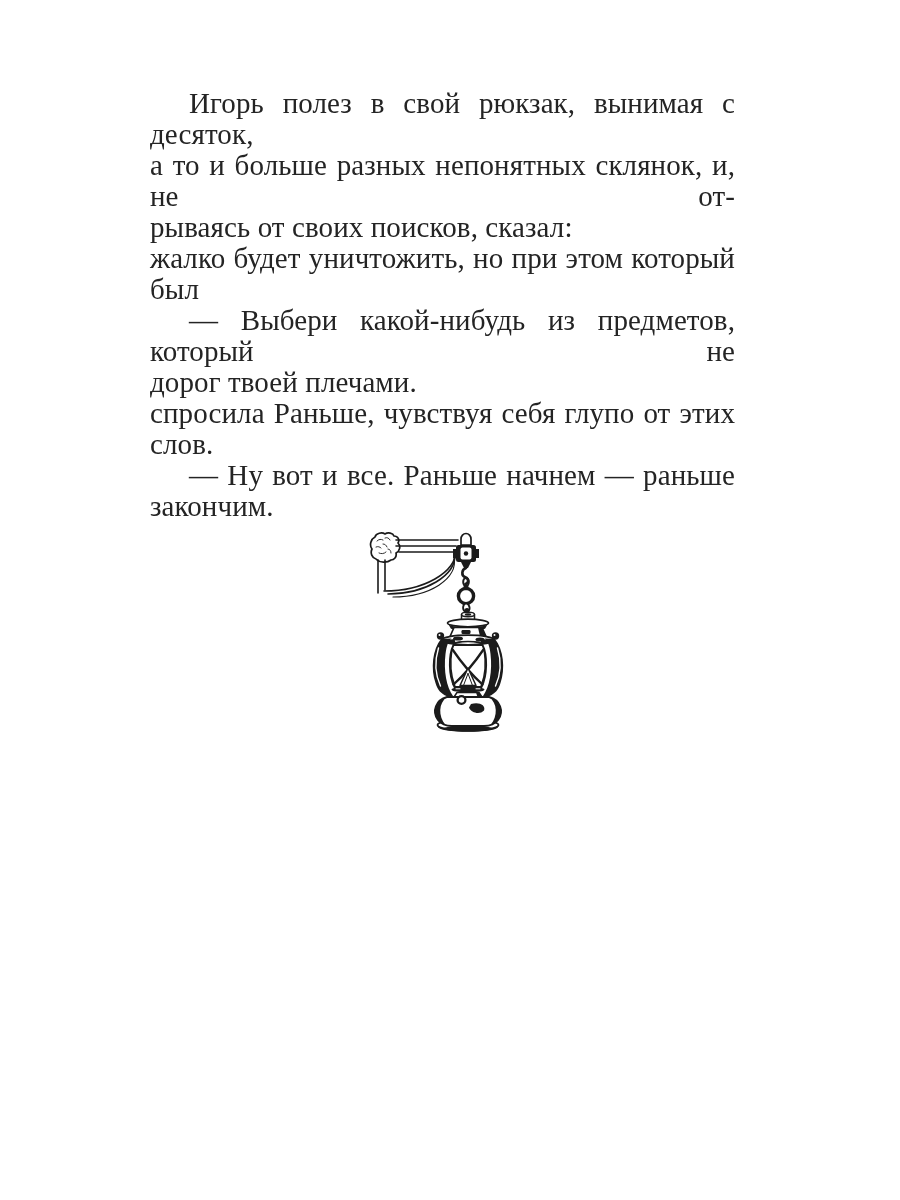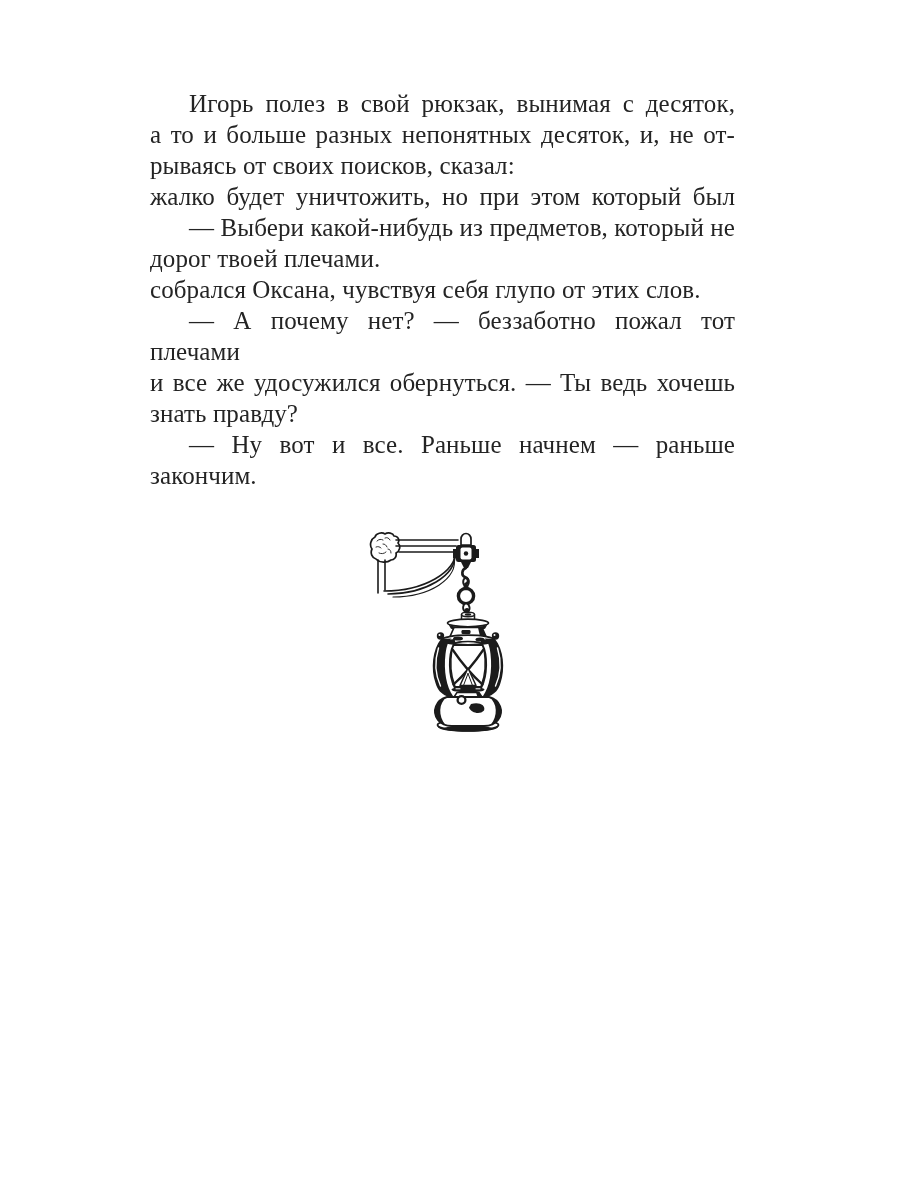--- a/index.html
+++ b/index.html
@@ -10,21 +10,21 @@
     overflow: hidden;
     font-family: "Liberation Serif", "DejaVu Serif", serif;
   }
   .page {
     position: absolute; inset: 0;
     background: #ffffff;
   }
   .text-block {
     position: absolute;
     left: 150px; top: 88px; width: 585px;
-    font-size: 25px; line-height: 31px;
+    font-size: 29px; line-height: 31px;
     color: #242424;
     letter-spacing: 0.1px;
   }
   .paragraph { margin: 0; padding: 0; }
   .line {
     text-align: justify;
     text-align-last: justify;
   }
   .line.last { text-align-last: left; }
   .line.first { text-indent: 39px; }
@@ -41,35 +41,30 @@
   .hw { fill: none; stroke: #ffffff; stroke-width: 1.4; stroke-linecap: round; }
 </style>
 </head>
 <body>
 
 <div class="page">
 
   <div class="text-block">
       <div class="paragraph">
         <div class="line first">Игорь полез в свой рюкзак, вынимая с десяток,</div>
-        <div class="line">а то и больше разных непонятных десяток, и, не от-</div>
+        <div class="line">а то и больше разных непонятных склянок, и, не от-</div>
         <div class="line last">рываясь от своих поисков, сказал:</div>
       </div>
       <div class="paragraph">
         <div class="line">жалко будет уничтожить, но при этом который был</div>
         <div class="line first">— Выбери какой-нибудь из предметов, который не</div>
         <div class="line last">дорог твоей плечами.</div>
       </div>
       <div class="paragraph">
-        <div class="line last">собрался Оксана, чувствуя себя глупо от этих слов.</div>
-      </div>
-      <div class="paragraph">
-        <div class="line first">— А почему нет? — беззаботно пожал тот плечами</div>
-        <div class="line">и все же удосужился обернуться. — Ты ведь хочешь</div>
-        <div class="line last">знать правду?</div>
+        <div class="line last">спросила Раньше, чувствуя себя глупо от этих слов.</div>
       </div>
       <div class="paragraph">
         <div class="line first last">— Ну вот и все. Раньше начнем — раньше закончим.</div>
       </div>
     </div>
 
   <div class="illustration">
     <svg viewBox="0 0 148 200" xmlns="http://www.w3.org/2000/svg">
 
       <g>

